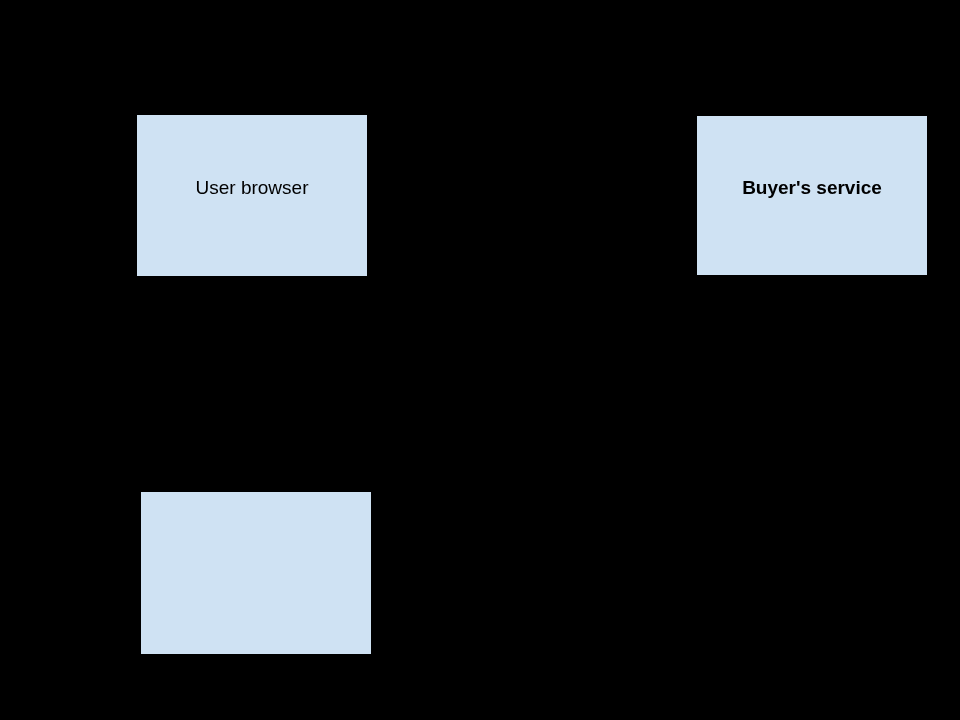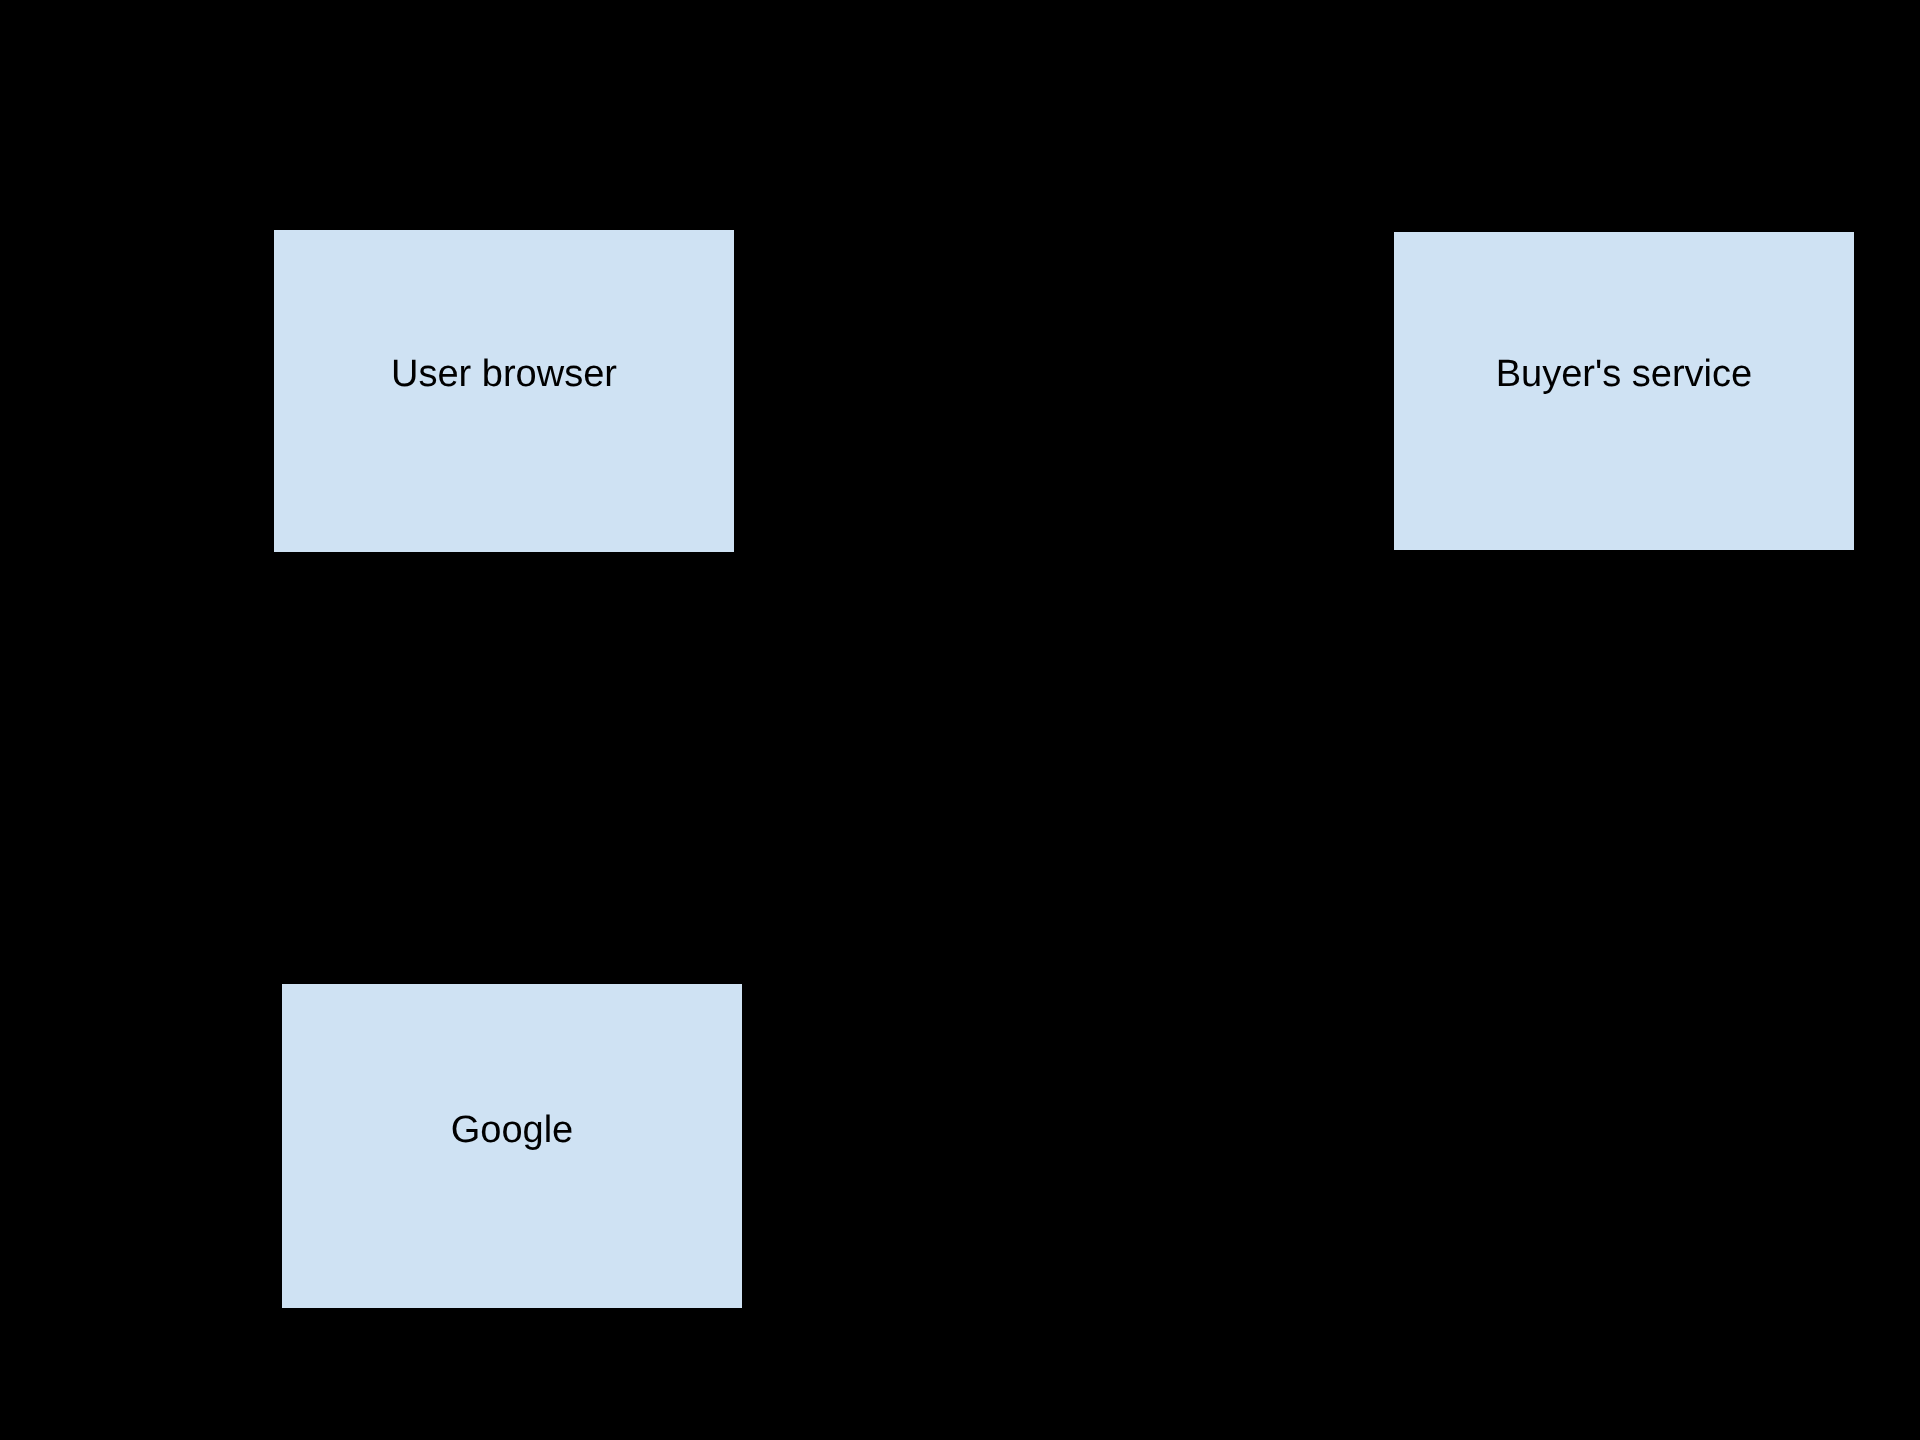--- a/index.html
+++ b/index.html
@@ -42,20 +42,21 @@
     left: 136px;
     top: 114px;
     width: 232px;
     height: 163px;
   }
   .node-buyers-service {
     left: 696px;
     top: 115px;
     width: 232px;
     height: 161px;
+    font-weight: bold;
   }
   .node-google-cms {
     left: 140px;
     top: 491px;
     width: 232px;
     height: 164px;
   }
 </style>
 </head>
 <body style="background: rgb(0, 0, 0);">
@@ -69,17 +70,16 @@
   </div>
 
   <div class="node node-buyers-service" style="background: rgb(207, 226, 243); border-color: rgb(0, 0, 0); color: rgb(0, 0, 0);">
     <div class="node-label">
       <span class="line">Buyer's service</span>
     </div>
   </div>
 
   <div class="node node-google-cms" style="background: rgb(207, 226, 243); border-color: rgb(0, 0, 0); color: rgb(0, 0, 0);">
     <div class="node-label">
-      <span class="line">Google</span>
     </div>
   </div>
 
 </div>
 
 </body></html>

